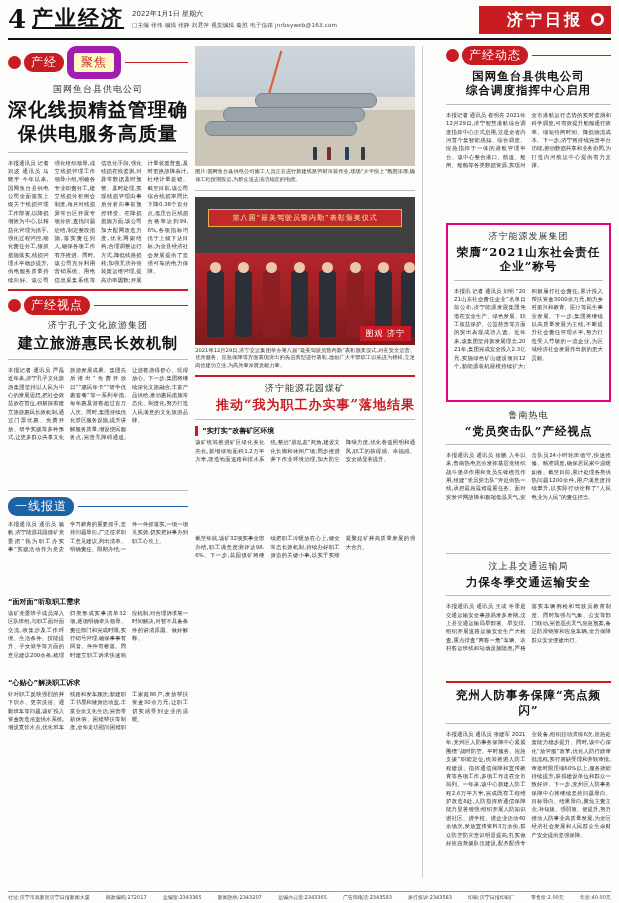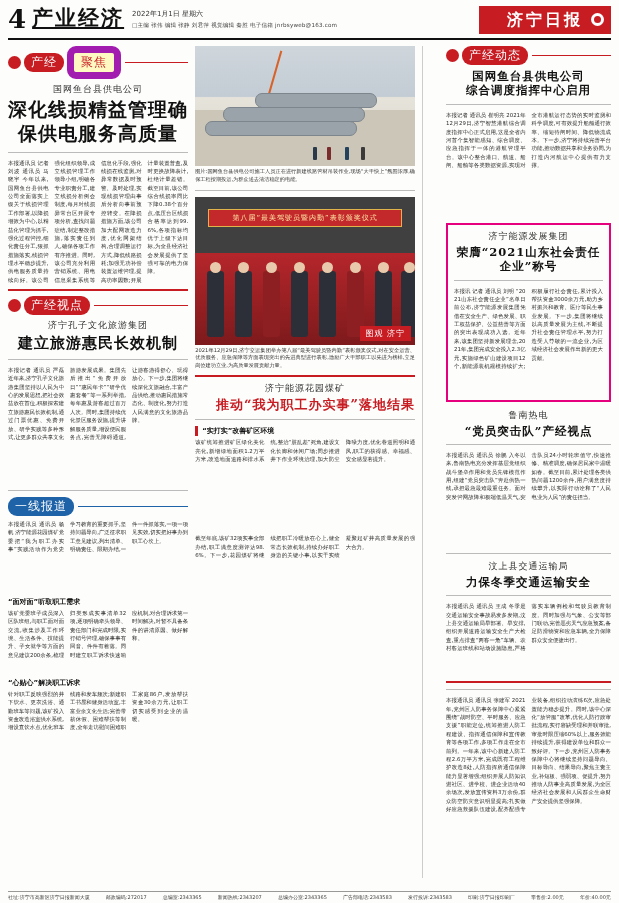--- a/index.html
+++ b/index.html
@@ -220,20 +220,21 @@
 
       <div class="rule-thin"></div>
 
       <div class="kicker">汶上县交通运输局</div>
       <div class="headline h-sm">力保冬季交通运输安全</div>
       <div class="rule-thin"></div>
       <div class="txt c2" style="height:74px;">本报通讯员 通讯员 王成 冬季是交通运输安全事故易发多发期,汶上县交通运输局早部署、早安排,组织开展道路运输安全生产大检查,重点排查“两客一危”车辆、农村客运班线和站场设施隐患,严格落实车辆例检和驾驶员教育制度。同时加强与气象、公安等部门联动,完善恶劣天气应急预案,备足防滑物资和应急车辆,全力保障群众安全便捷出行。</div>
 
       <div class="rule-red"></div>
 
+      <div class="headline h-sm">兖州人防事务保障“亮点频闪”</div>
       <div class="rule-thin"></div>
       <div class="txt c2" style="height:196px;">本报通讯员 通讯员 张建军 2021年,兖州区人防事务保障中心紧紧围绕“战时防空、平时服务、应急支援”职能定位,统筹推进人防工程建设、指挥通信保障和宣传教育等各项工作,多项工作走在全市前列。一年来,该中心新建人防工程2.6万平方米,完成既有工程维护改造8处,人防指挥所通信保障能力显著增强;组织开展人防知识进社区、进学校、进企业活动40余场次,发放宣传资料3万余份,群众防空防灾意识明显提高;扎实做好应急救援队伍建设,配齐配强专业装备,组织拉动演练6次,应急处置能力稳步提升。同时,该中心深化“放管服”改革,优化人防行政审批流程,实行容缺受理和并联审批,审批时限压缩60%以上,服务效能持续提升,获得建设单位和群众一致好评。下一步,兖州区人防事务保障中心将继续坚持问题导向、目标导向、结果导向,聚焦主责主业,补短板、强弱项、促提升,努力推动人防事业高质量发展,为全区经济社会发展和人民群众生命财产安全提供坚强保障。</div>
     </div>
   </div>
 
   <div class="footer">
     <span>社址:济宁市高新区济宁日报新闻大厦</span>
     <span>邮政编码:272017</span>
     <span>总编室:2343365</span>
     <span>新闻热线:2343207</span>

